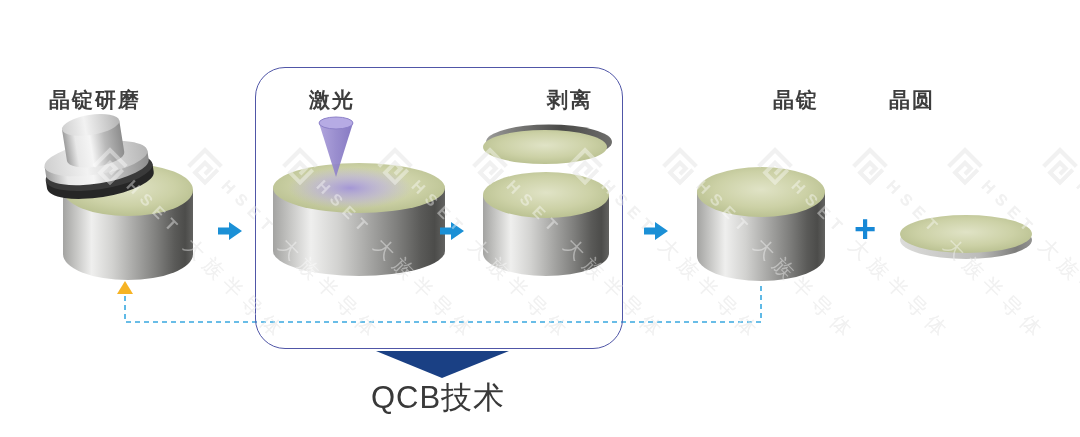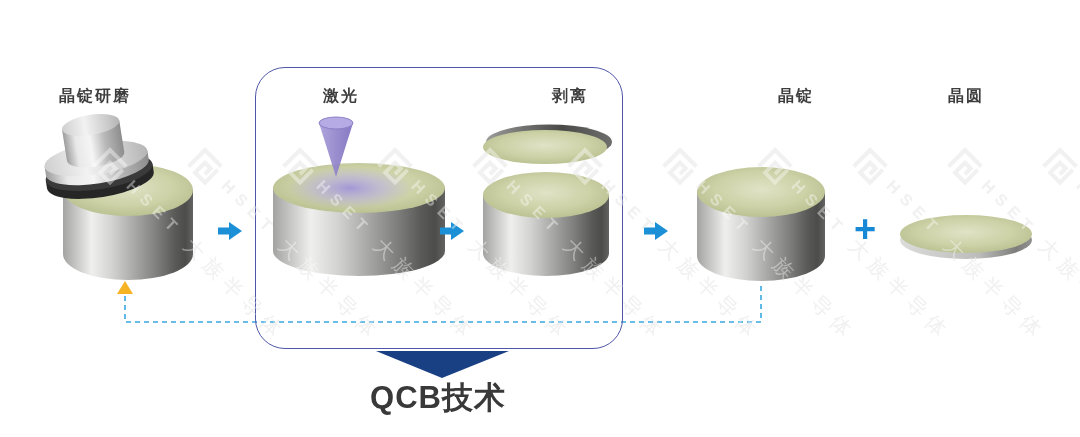--- a/index.html
+++ b/index.html
@@ -18,29 +18,29 @@
   .wm-logo{flex:0 0 auto;}
   .wm-en{font-size:16px;font-weight:700;letter-spacing:7px;}
   .wm-cn{font-size:20px;letter-spacing:7px;}
   .shapes{position:absolute;left:0;top:0;z-index:2;}
   .qcb-box{
     position:absolute;left:255px;top:67px;width:366px;height:280px;z-index:2;
     border:1.6px solid #5056a7;border-radius:30px;background:transparent;
   }
   .stage-label{
     position:absolute;top:86px;transform:translateX(-50%);z-index:2;
-    font-size:16px;font-weight:600;color:#3d3d3d;letter-spacing:2px;white-space:nowrap;
+    font-size:21px;font-weight:600;color:#3d3d3d;letter-spacing:2px;white-space:nowrap;
   }
   .plus-sign{
     position:absolute;left:865px;top:231px;transform:translate(-50%,-54%);z-index:2;
     color:#1788d6;font-size:38px;font-weight:700;line-height:1;
   }
   .qcb-title{
     position:absolute;left:438px;top:377px;transform:translateX(-50%);z-index:4;
-    font-size:31px;font-weight:700;color:#393939;letter-spacing:1px;white-space:nowrap;
+    font-size:31px;font-weight:400;color:#393939;letter-spacing:1px;white-space:nowrap;
   }
 </style>
 </head>
 <body>
 
 <div class="canvas">
 
   <div class="layer wm-layer wm-gray">
   <div class="wm-tile" style="left: 110px; top: 143px;">
     <svg class="wm-logo" width="30" height="30" viewBox="0 0 30 30">
@@ -241,24 +241,24 @@
 
     <polyline points="761,286 761,322 125,322 125,292" fill="none" stroke="#38a8e0" stroke-width="1.6" stroke-dasharray="5 4"></polyline>
     <polygon points="117,294 133,294 125,281" fill="#f6b324"></polygon>
 
     <polygon points="376,351 509,351 442,378" fill="#1a4084"></polygon>
   </svg>
 
   <div class="qcb-box"></div>
 
   <div class="stage-label" style="left:95px">晶锭研磨</div>
-  <div class="stage-label" style="left:341px">激光</div>
+  <div class="stage-label" style="left:332px">激光</div>
   <div class="stage-label" style="left:570px">剥离</div>
   <div class="stage-label" style="left:796px">晶锭</div>
-  <div class="stage-label" style="left:966px">晶圆</div>
+  <div class="stage-label" style="left:912px">晶圆</div>
 
   <div class="plus-sign">+</div>
 
   <div class="qcb-title">QCB技术</div>
 
   <div class="layer wm-layer wm-white">
   <div class="wm-tile" style="left: 110px; top: 143px;">
     <svg class="wm-logo" width="30" height="30" viewBox="0 0 30 30">
       <path d="M5,28 V5 H28" fill="none" stroke="currentColor" stroke-width="4"></path>
       <path d="M28,10 V28 H14 V14 H22 V22" fill="none" stroke="currentColor" stroke-width="4"></path>

